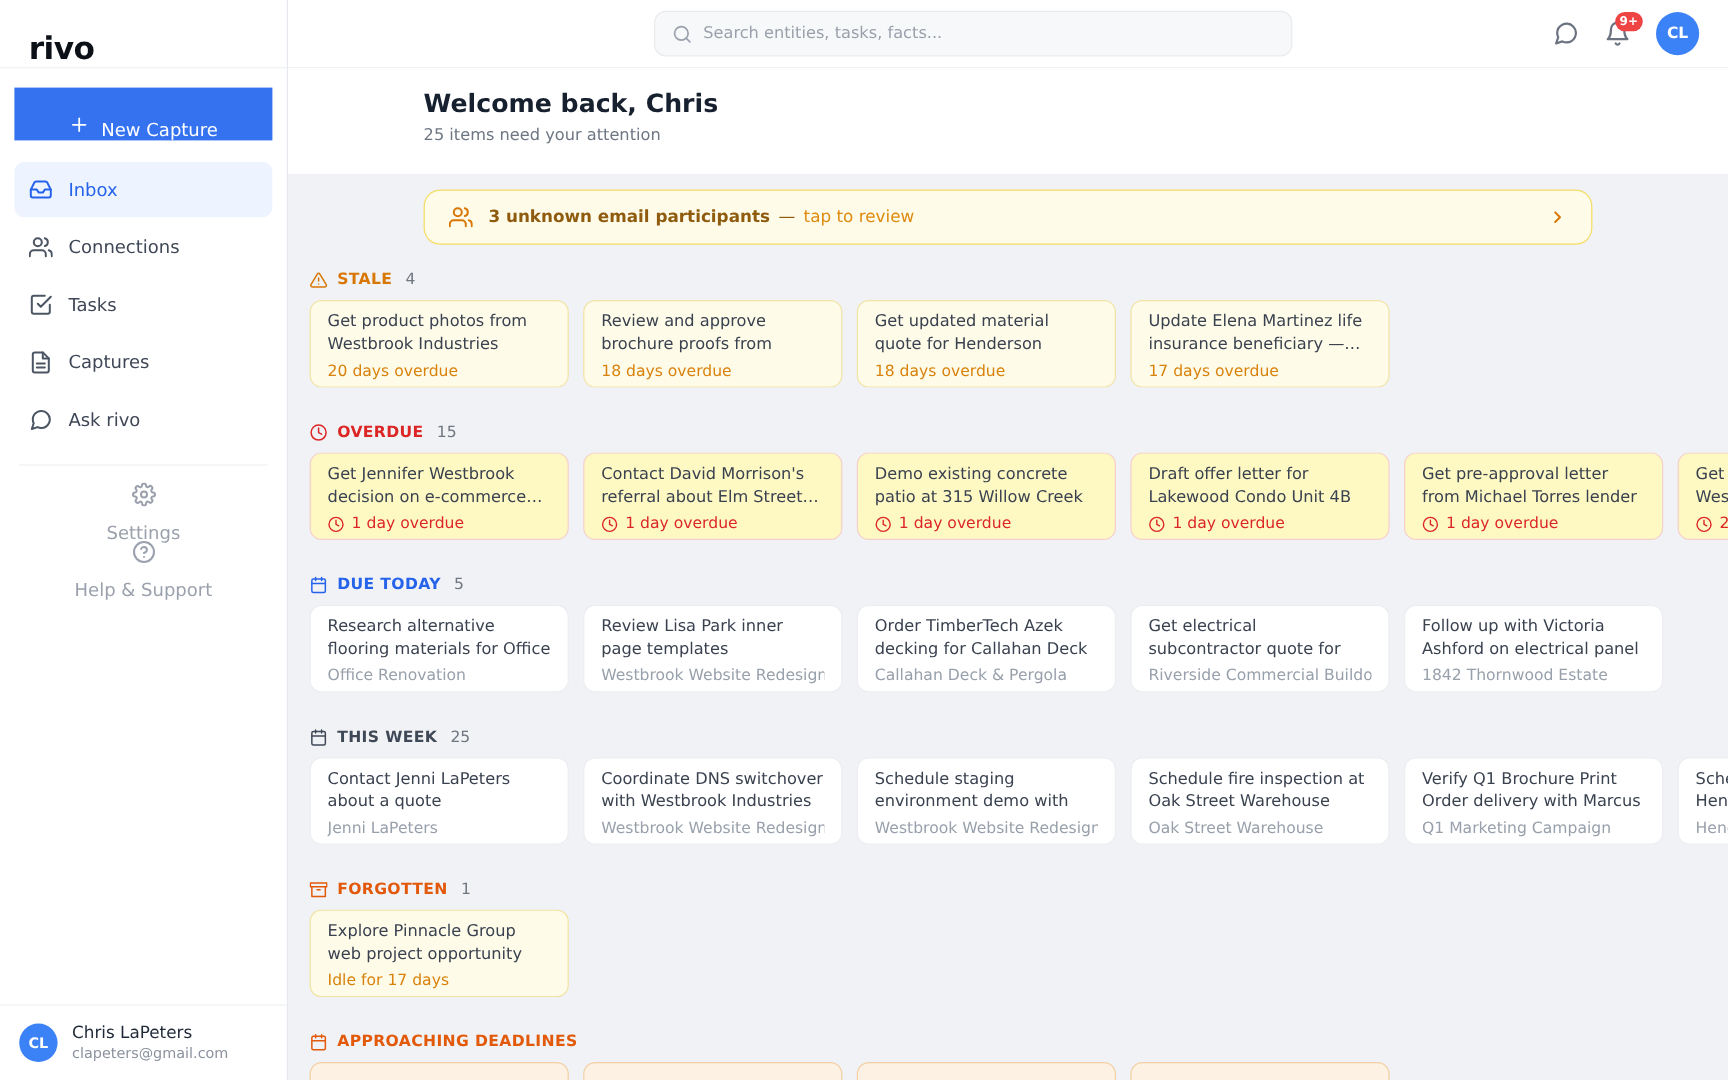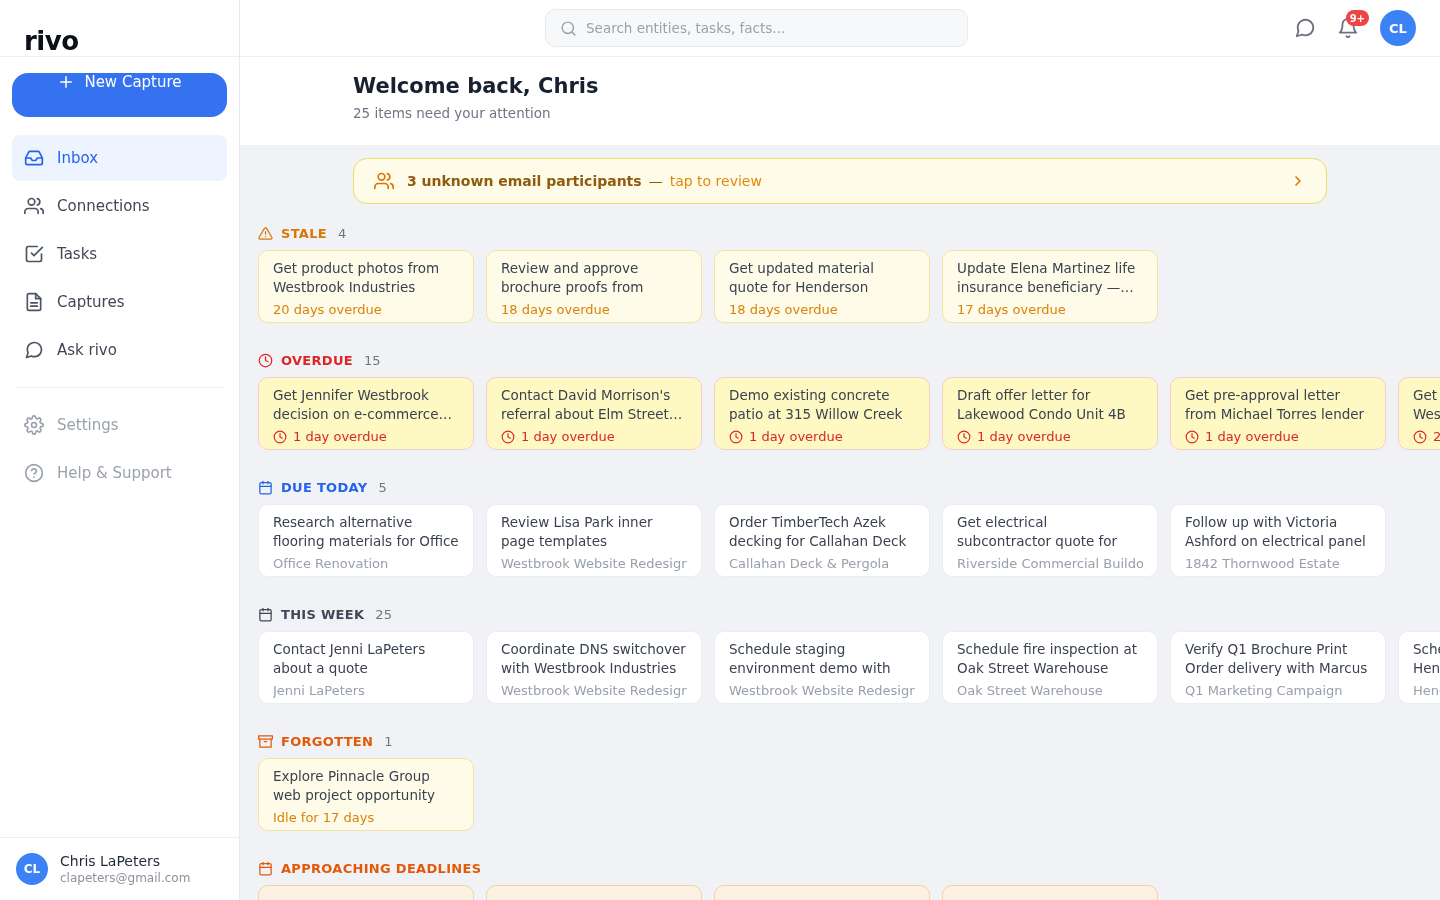--- a/index.html
+++ b/index.html
@@ -4,37 +4,37 @@
 <style>
   * { margin:0; padding:0; box-sizing:border-box; }
   html,body { width:1440px; height:900px; overflow:hidden; }
   body { display:flex; font-family:"DejaVu Sans","Liberation Sans",sans-serif; background:#fff; color:#1f2937; }
 
   
   .sidebar { width:240px; min-width:240px; height:900px; background:#fff; border-right:1px solid #e7e9ee; display:flex; flex-direction:column; }
   .logo-area { height:57px; display:flex; align-items:center; padding:0 24px; border-bottom:1px solid #eef0f3; }
   .logo { font-size:26px; font-weight:bold; letter-spacing:-0.5px; color:#0c1118;margin-top:26px; }
   .side-nav { padding:16px 12px 0 12px; flex:1; }
-  .new-capture { width:100%; height:44px; background:#3472f0; color:#fff; border:none; border-radius:16px; font-size:15px; font-family:inherit; display:flex; align-items:flex-start; justify-content:center; gap:9px; cursor:pointer; margin-bottom:18px; }
+  .new-capture { width:100%; height:44px; background:#3472f0; color:#fff; border:none; border-radius:0; font-size:15px; font-family:inherit; display:flex; align-items:flex-end; justify-content:center; gap:9px; cursor:pointer; margin-bottom:18px; }
   .nav-item { height:46px; display:flex; align-items:center; gap:13px; padding:0 12px; border-radius:8px; color:#3f4756; font-size:15px; cursor:pointer; margin-bottom:2px; }
   .nav-item .icn { display:flex; color:#4b5563; }
   .nav-item.active { background:#eef4ff; color:#2563eb; }
   .nav-item.active .icn { color:#2563eb; }
-  .nav-item.muted { color:#9aa1ac; }
+  .nav-item.muted { color:#9aa1ac;flex-direction:column; }
   .nav-item.muted .icn { color:#9aa1ac; }
   .side-div { height:1px; background:#eef0f3; margin:14px 4px; }
   .user-box { border-top:1px solid #eef0f3; padding:14px 16px; display:flex; align-items:center; gap:12px; }
   .avatar-sm { width:32px; height:32px; min-width:32px; border-radius:50%; background:#3b82f6; color:#fff; font-size:12px; font-weight:bold; display:flex; align-items:center; justify-content:center; }
   .user-name { font-size:14px; color:#1f2937; line-height:18px; }
   .user-email { font-size:12px; color:#8b929e; line-height:16px; }
 
   
   .main { flex:1; display:flex; flex-direction:column; min-width:0; }
   .topbar { height:57px; min-height:57px; background:#fff; border-bottom:1px solid #edeef1; display:flex; align-items:center; padding:0 24px; }
-  .search { width:423px; height:38px; background:#f7f8f9; border:1px solid #e8eaed; border-radius:10px; display:flex; align-items:center; gap:9px; padding:0 14px; margin-left:281px; color:#9aa1ac; }
+  .search { width:532px; height:38px; background:#f7f8f9; border:1px solid #e8eaed; border-radius:10px; display:flex; align-items:center; gap:9px; padding:0 14px; margin-left:281px; color:#9aa1ac; }
   .search input { border:none; outline:none; background:transparent; flex:1; font-size:13.5px; font-family:inherit; color:#4b5563; }
   .search input::placeholder { color:#9aa1ac; }
   .top-right { margin-left:auto; display:flex; align-items:center; gap:21px; }
   .tb-icon { color:#6b7280; display:flex; cursor:pointer; position:relative; }
   .bell-badge { position:absolute; top:-7px; right:-10px; background:#ef4444; color:#fff; font-size:10px; font-weight:bold; height:16px; min-width:22px; border-radius:9px; display:flex; align-items:center; justify-content:center; padding:0 4px; }
   .avatar-top { width:36px; height:36px; border-radius:50%; background:#3b82f6; color:#fff; font-size:13px; font-weight:bold; display:flex; align-items:center; justify-content:center; cursor:pointer; }
 
   .page-header { height:88px; min-height:88px; background:#fff; padding:17px 113px 0; }
   .page-title { font-size:21px; font-weight:bold; color:#17202e; margin-bottom:7px; }
   .page-sub { font-size:13.5px; color:#6d7683; }

